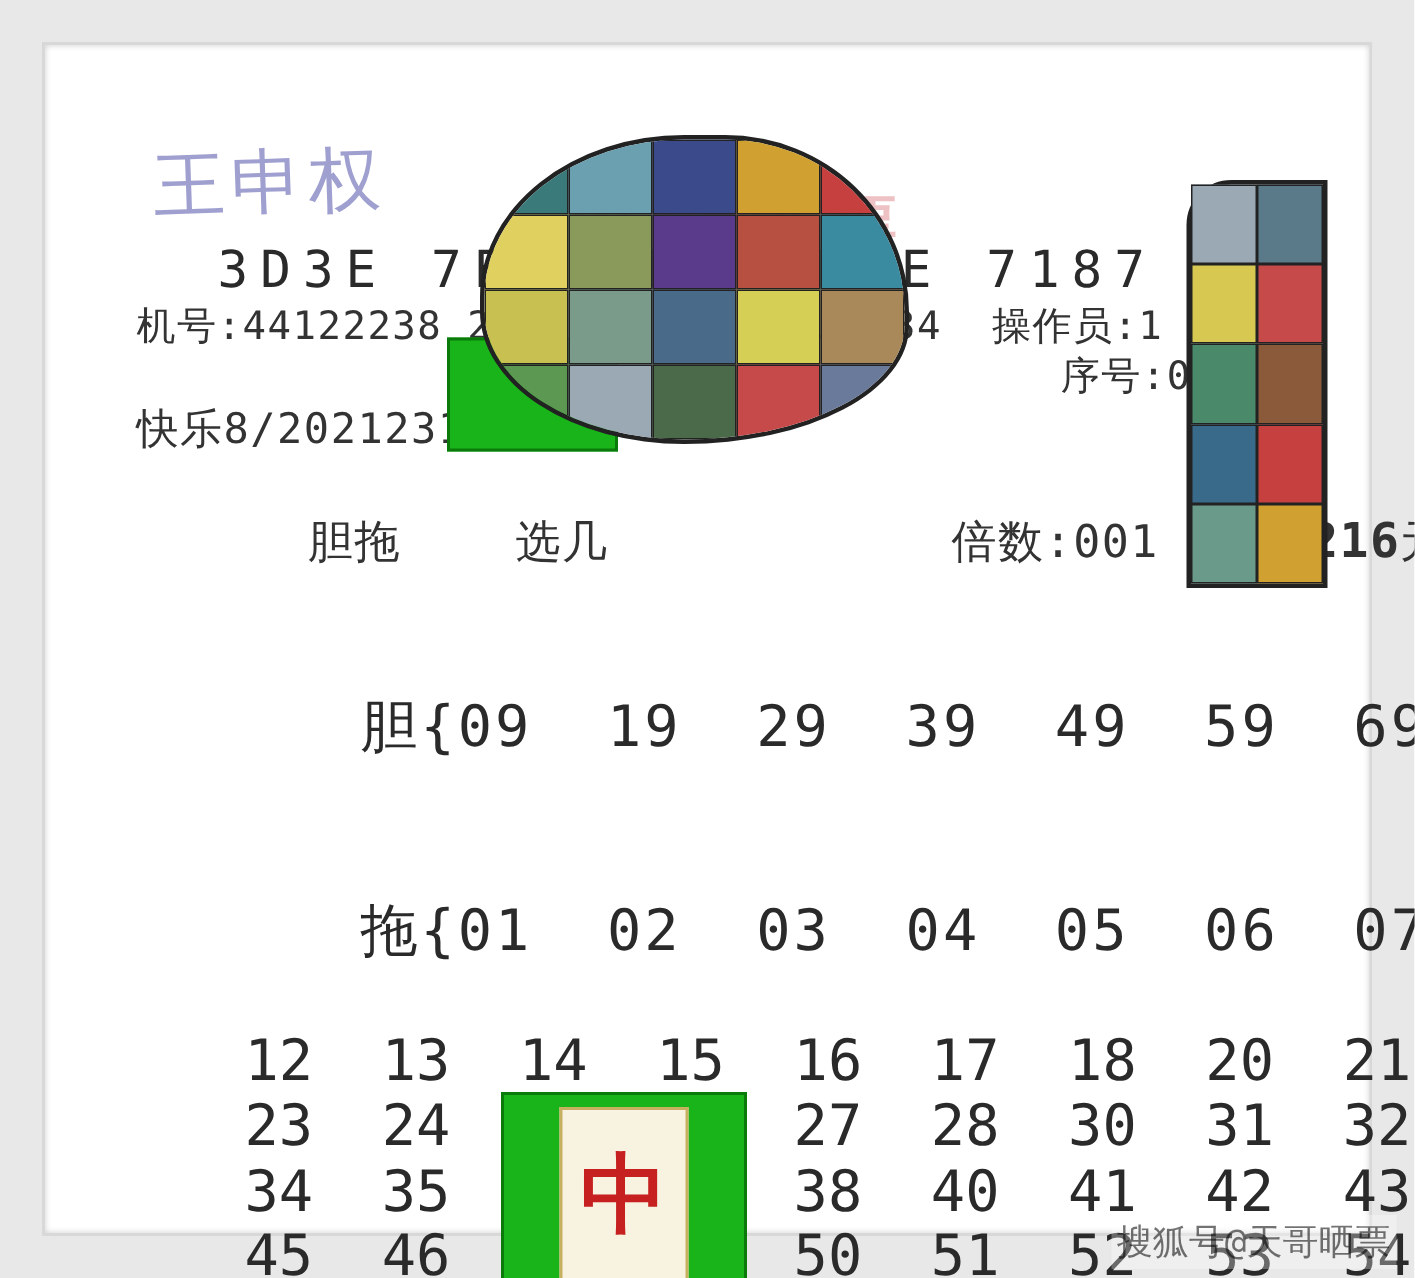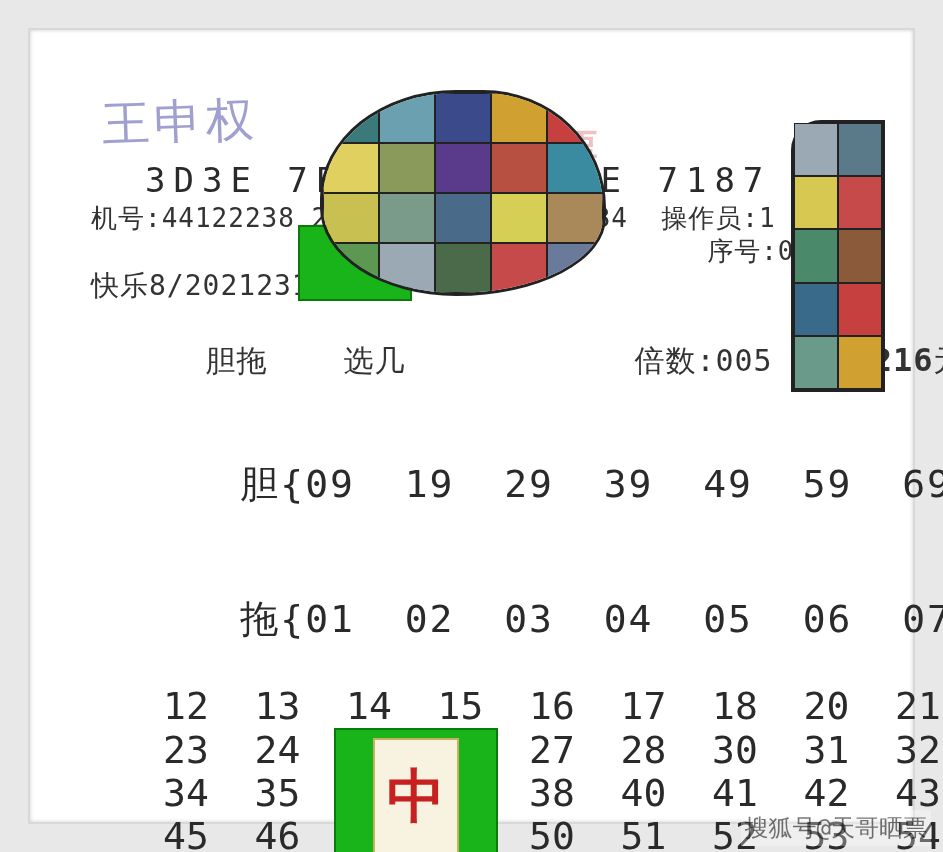--- a/index.html
+++ b/index.html
@@ -173,21 +173,21 @@
 
   <div class="handwriting">王申权</div>
   <div class="header-faded">国福利彩票</div>
 
   <div class="ticket">
     <div class="serial-line">3D3E 7E9      AED BEBE 7187</div>
     <div class="info-line">机号:44122238 2        3-22:56:34  操作员:1</div>
     <div class="info-line">                                     序号:00010</div>
     <div class="info-line" style="font-size:28px;">快乐8/2021231期</div>
     <div class="info-line" style="font-size:30px;">
-      <span>胆拖    选几</span><span>            </span><span>倍数:</span><span>005</span><span> 金额:</span><span class="bold-amt">216</span><span>元</span>
+      <span>胆拖    选几</span><span>            </span><span>倍数:</span><span>001</span><span> 金额:</span><span class="bold-amt">216</span><span>元</span>
     </div>
 
     <div class="big-numbers">
       <span>胆{</span><span>09  19  29  39  49  59  69  79}</span>
     </div>
     <div class="big-numbers">
       <span>拖{</span><span>01  02  03  04  05  06  07  08  10  11</span>
     </div>
     <div class="num-row">12  13  14  15  16  17  18  20  21  22</div>
     <div class="num-row">23  24  25  26  27  28  30  31  32  33</div>

